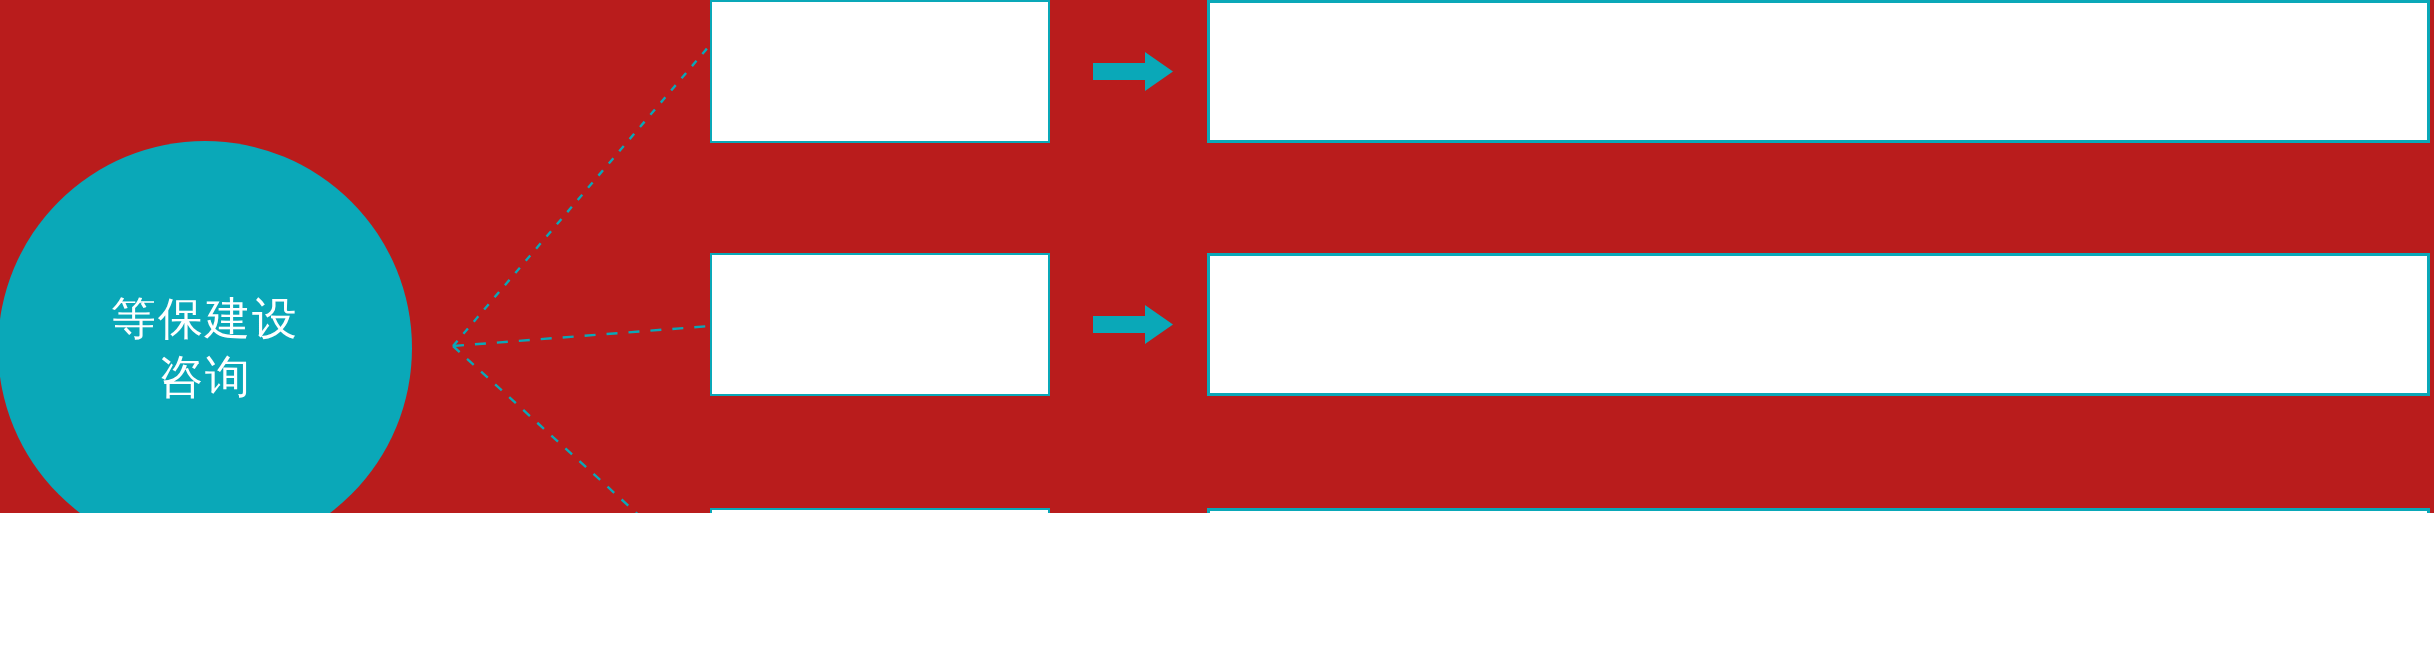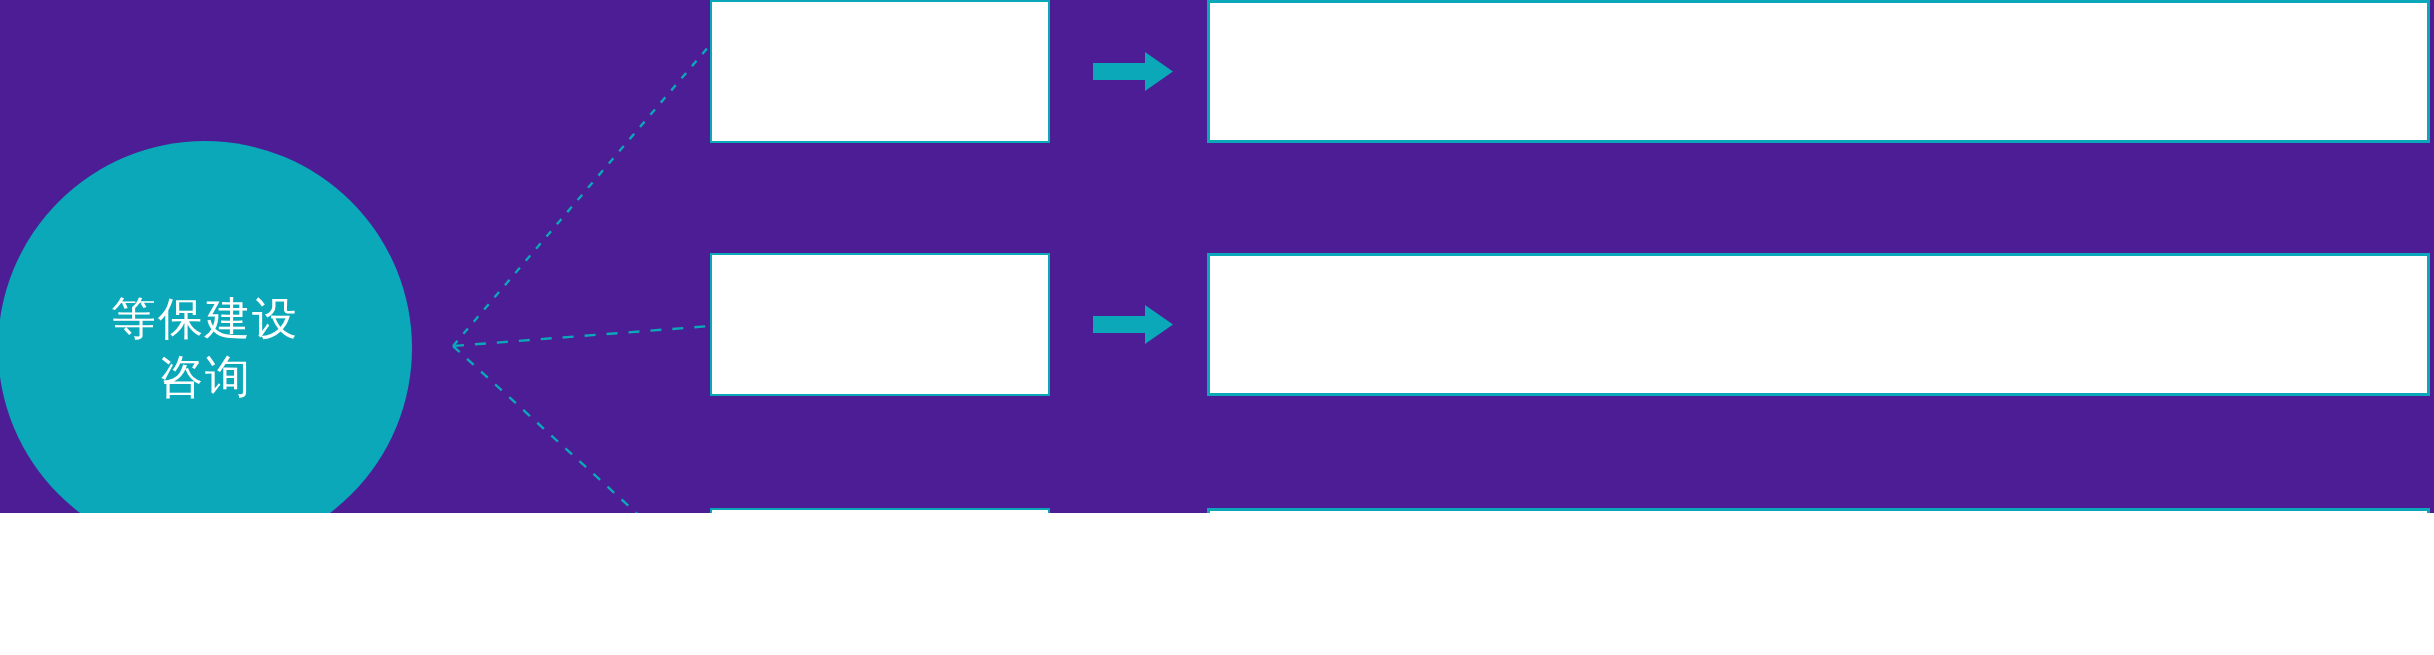--- a/index.html
+++ b/index.html
@@ -8,21 +8,21 @@
     padding: 0;
     background: #ffffff;
   }
   body {
     font-family: "Liberation Sans", "DejaVu Sans", sans-serif;
   }
   #canvas {
     position: relative;
     width: 2434px;
     height: 513px;
-    background: #4c1d95;
+    background: #b91c1c;
     overflow: hidden;
   }
   #connector-layer {
     position: absolute;
     left: 0;
     top: 0;
     width: 2434px;
     height: 655px;
     pointer-events: none;
   }

